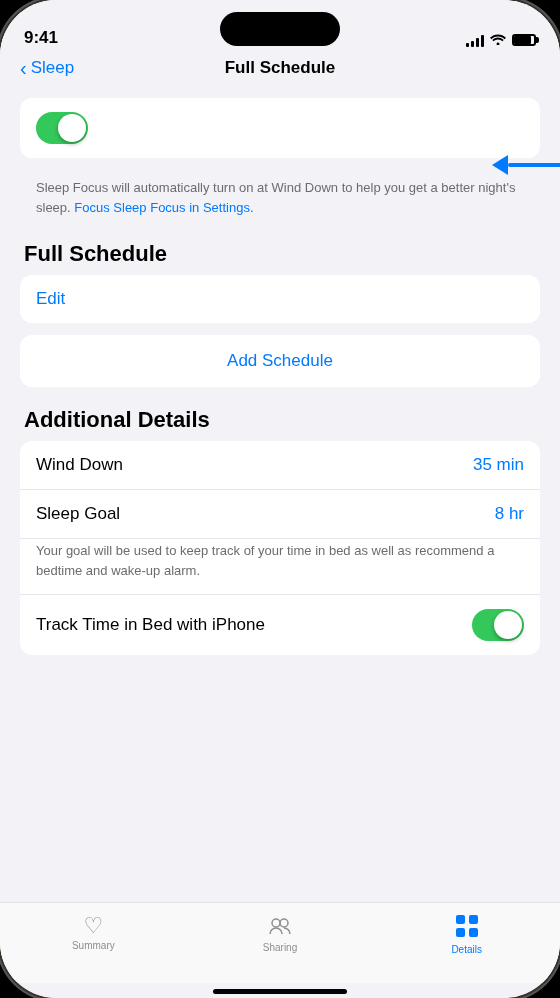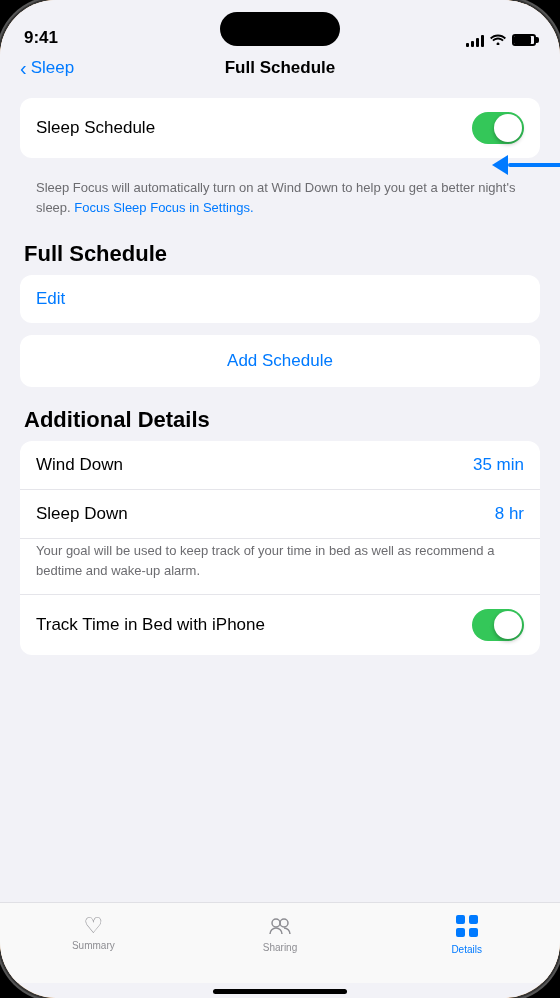--- a/index.html
+++ b/index.html
@@ -432,21 +432,20 @@
         <span class="nav-back-chevron">‹</span>
         <span>Sleep</span>
       </div>
       <span class="nav-title">Full Schedule</span>
     </div>
 
     <div class="scroll-content">
 
       <div class="card">
         <div class="card-row">
-          <span class="row-label">Sleep Schedule</span>
           <div class="toggle on">
             <div class="toggle-knob"></div>
           </div>
         </div>
       </div>
 
       <p class="info-text">
         <span>Sleep Focus will automatically turn on at Wind Down to help you get a better night's sleep. </span><span class="info-link">Focus Sleep Focus in Settings.</span>
       </p>
 
@@ -463,21 +462,21 @@
       </div>
 
       <div class="section-header">Additional Details</div>
 
       <div class="card">
         <div class="detail-row card-row">
           <span class="detail-label">Wind Down</span>
           <span class="detail-value">35 min</span>
         </div>
         <div class="detail-row card-row">
-          <span class="detail-label">Sleep Down</span>
+          <span class="detail-label">Sleep Goal</span>
           <span class="detail-value">8 hr</span>
         </div>
         <div class="goal-info">Your goal will be used to keep track of your time in bed as well as recommend a bedtime and wake-up alarm.</div>
         <div class="detail-row" style="border-top:1px solid #e5e5ea;">
           <span class="detail-label">Track Time in Bed with iPhone</span>
           <div class="toggle on">
             <div class="toggle-knob"></div>
           </div>
         </div>
       </div>

